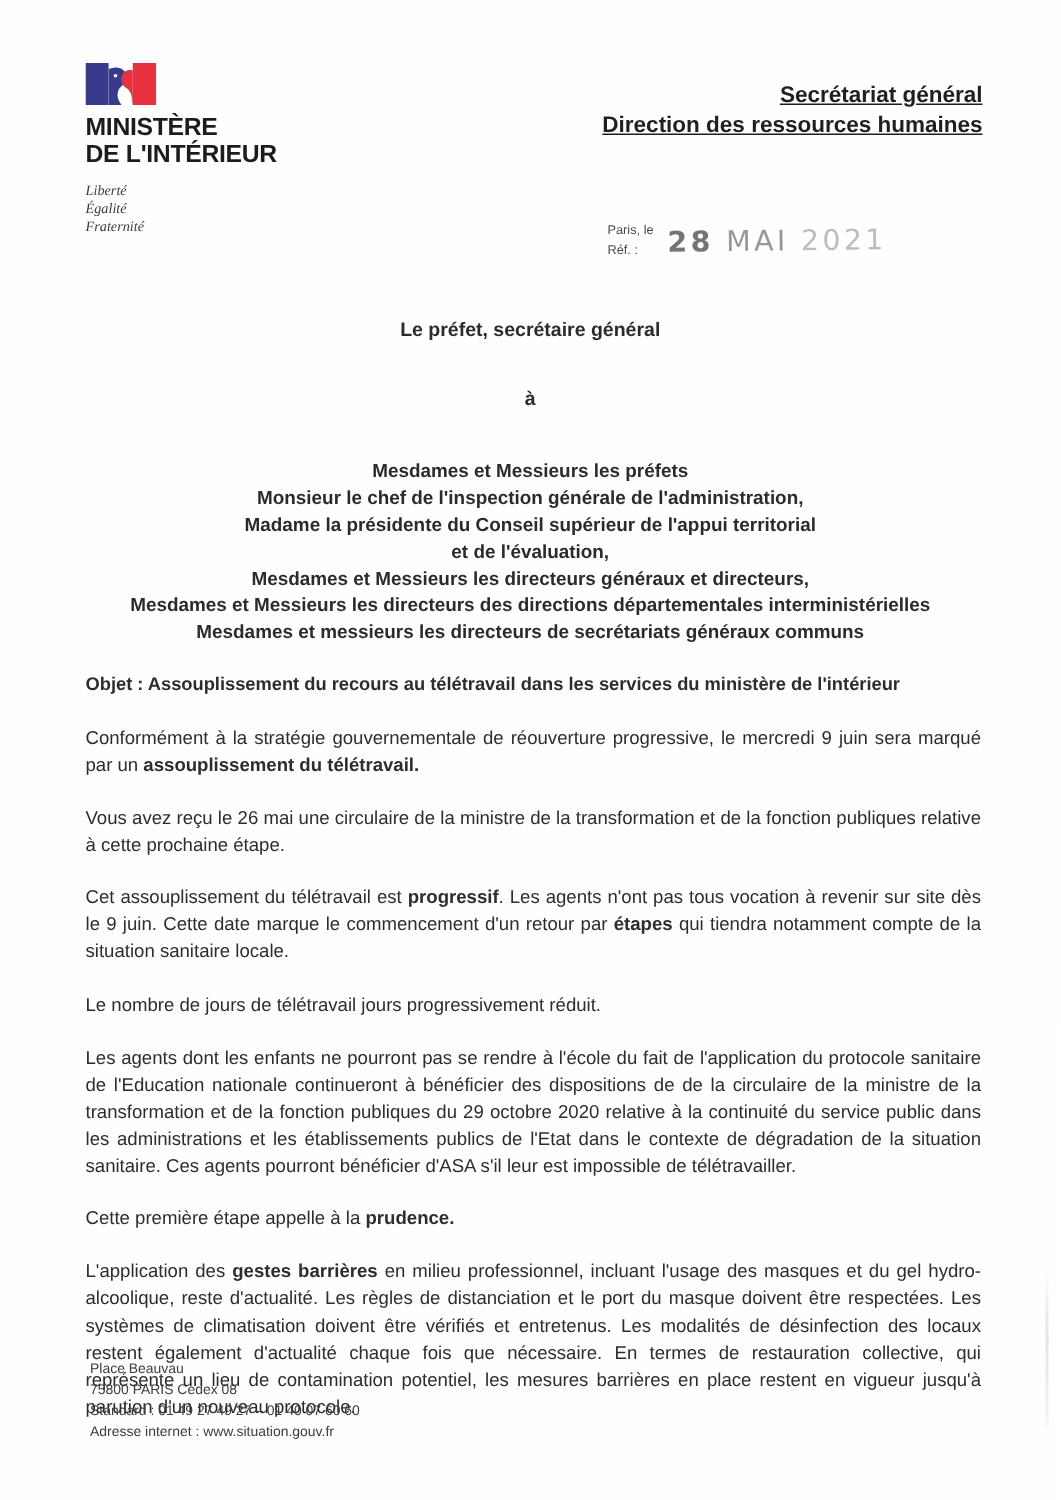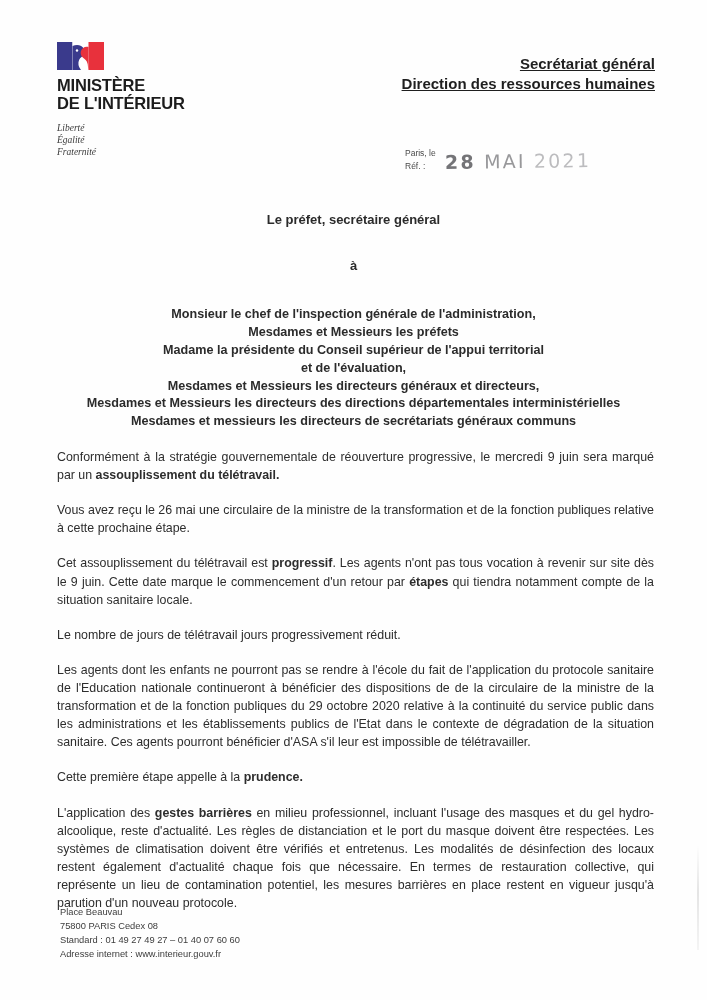--- a/index.html
+++ b/index.html
@@ -223,41 +223,45 @@
       <span class="fade-1">28</span>
       <span class="fade-2">MAI</span>
       <span class="fade-3">2021</span>
     </div>
   </div>
 
   <div class="sender">Le préfet, secrétaire général</div>
   <div class="a-word">à</div>
 
   <div class="recipients">
+    <div>Mesdames et Messieurs les préfets</div>
     <div>Monsieur le chef de l'inspection générale de l'administration,</div>
-    <div>Mesdames et Messieurs les préfets</div>
     <div>Madame la présidente du Conseil supérieur de l'appui territorial</div>
     <div>et de l'évaluation,</div>
     <div>Mesdames et Messieurs les directeurs généraux et directeurs,</div>
     <div>Mesdames et Messieurs les directeurs des directions départementales interministérielles</div>
     <div>Mesdames et messieurs les directeurs de secrétariats généraux communs</div>
   </div>
 
   <div class="body-text">
+    <div class="objet">
+      <span>Objet :</span>
+      <span>Assouplissement du recours au télétravail dans les services du ministère de l'intérieur</span>
+    </div>
     <div id="paragraph-host">
         <p><span>Conformément à la stratégie gouvernementale de réouverture progressive, le mercredi 9 juin sera marqué par un </span><b>assouplissement du télétravail.</b></p>
         <p><span>Vous avez reçu le 26 mai une circulaire de la ministre de la transformation et de la fonction publiques relative à cette prochaine étape.</span></p>
         <p><span>Cet assouplissement du télétravail est </span><b>progressif</b><span>. Les agents n'ont pas tous vocation à revenir sur site dès le 9 juin. Cette date marque le commencement d'un retour par </span><b>étapes</b><span> qui tiendra notamment compte de la situation sanitaire locale.</span></p>
         <p><span>Le nombre de jours de télétravail jours progressivement réduit.</span></p>
         <p><span>Les agents dont les enfants ne pourront pas se rendre à l'école du fait de l'application du protocole sanitaire de l'Education nationale continueront à bénéficier des dispositions de de la circulaire de la ministre de la transformation et de la fonction publiques du 29 octobre 2020 relative à la continuité du service public dans les administrations et les établissements publics de l'Etat dans le contexte de dégradation de la situation sanitaire. Ces agents pourront bénéficier d'ASA s'il leur est impossible de télétravailler.</span></p>
         <p><span>Cette première étape appelle à la </span><b>prudence.</b></p>
         <p><span>L'application des </span><b>gestes barrières</b><span> en milieu professionnel, incluant l'usage des masques et du gel hydro-alcoolique, reste d'actualité. Les règles de distanciation et le port du masque doivent être respectées. Les systèmes de climatisation doivent être vérifiés et entretenus. Les modalités de désinfection des locaux restent également d'actualité chaque fois que nécessaire. En termes de restauration collective, qui représente un lieu de contamination potentiel, les mesures barrières en place restent en vigueur jusqu'à parution d'un nouveau protocole.</span></p>
       </div>
   </div>
 
   <div class="footer">
     <div>Place Beauvau</div>
     <div>75800 PARIS Cedex 08</div>
     <div>Standard : 01 49 27 49 27 – 01 40 07 60 60</div>
-    <div>Adresse internet : www.interieur.gouv.fr</div>
+    <div>Adresse internet : www.situation.gouv.fr</div>
   </div>
 
 </div>
 
 </body></html>

